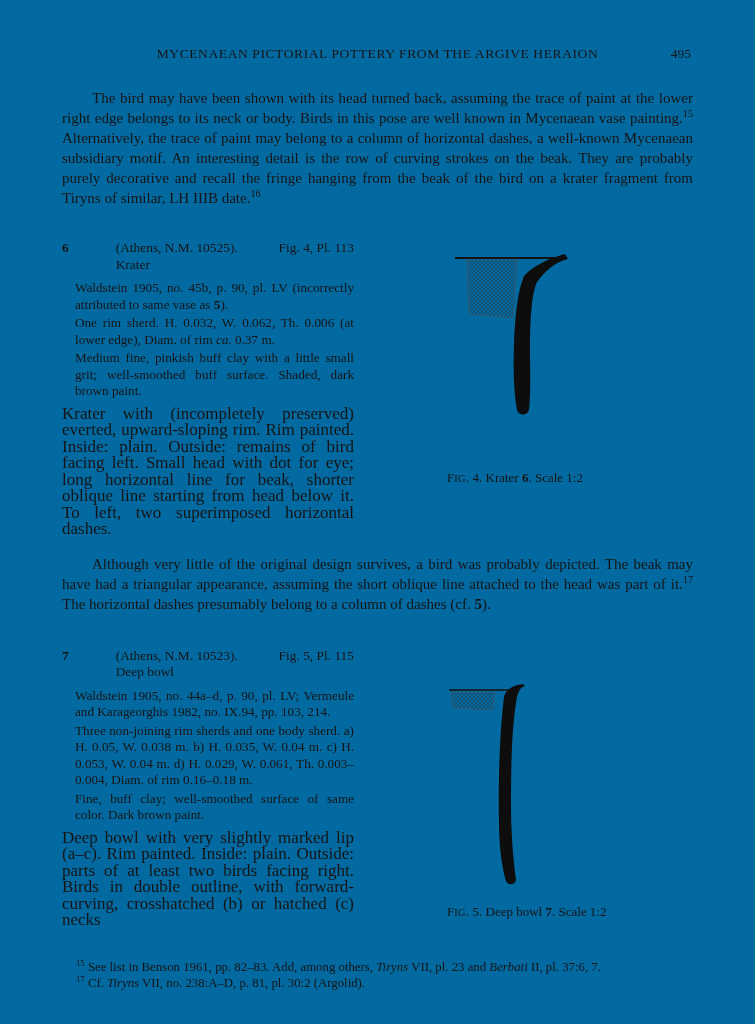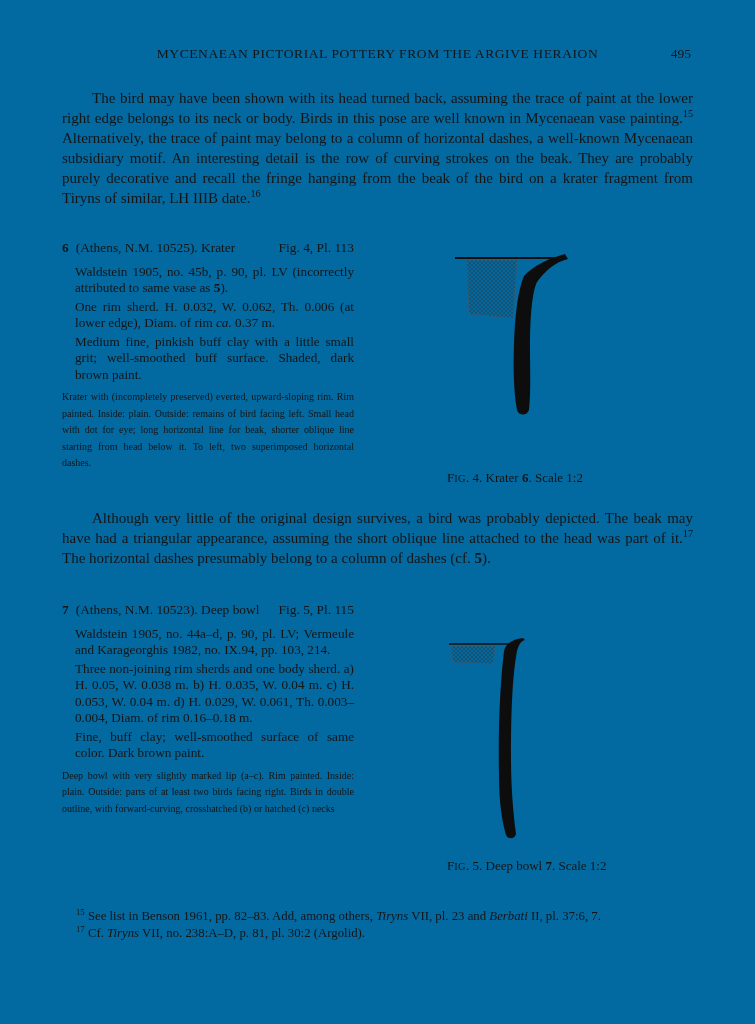--- a/index.html
+++ b/index.html
@@ -38,31 +38,31 @@
   .entry-7 { margin-top: 34px; min-height: 276px; }
   .entry-left { width: 292px; }
   .entry-heading {
     display: flex;
     align-items: flex-start;
     font-size: 13.4px;
     line-height: 16.5px;
     margin-bottom: 7px;
   }
   .entry-number { font-weight: bold; margin-right: 7px; }
-  .entry-title { flex: 1; }
+  .entry-title { flex: 1; margin-left: 40px; }
   .entry-figref { margin-left: 10px; white-space: nowrap; font-family: Liberation Serif, serif; }
   .entry-para {
     font-size: 13.2px;
     line-height: 16.5px;
     text-align: justify;
     margin-left: 13px;
     margin-bottom: 2px;
   }
   .entry-desc {
-    font-size: 10px;
+    font-size: 17px;
     line-height: 16.5px;
     text-align: justify;
     margin-top: 6px;
   }
   .figure {
     position: absolute;
     width: 200px;
     text-align: left;
   }
   .figure-4 { left: 385px; top: 12px; }

